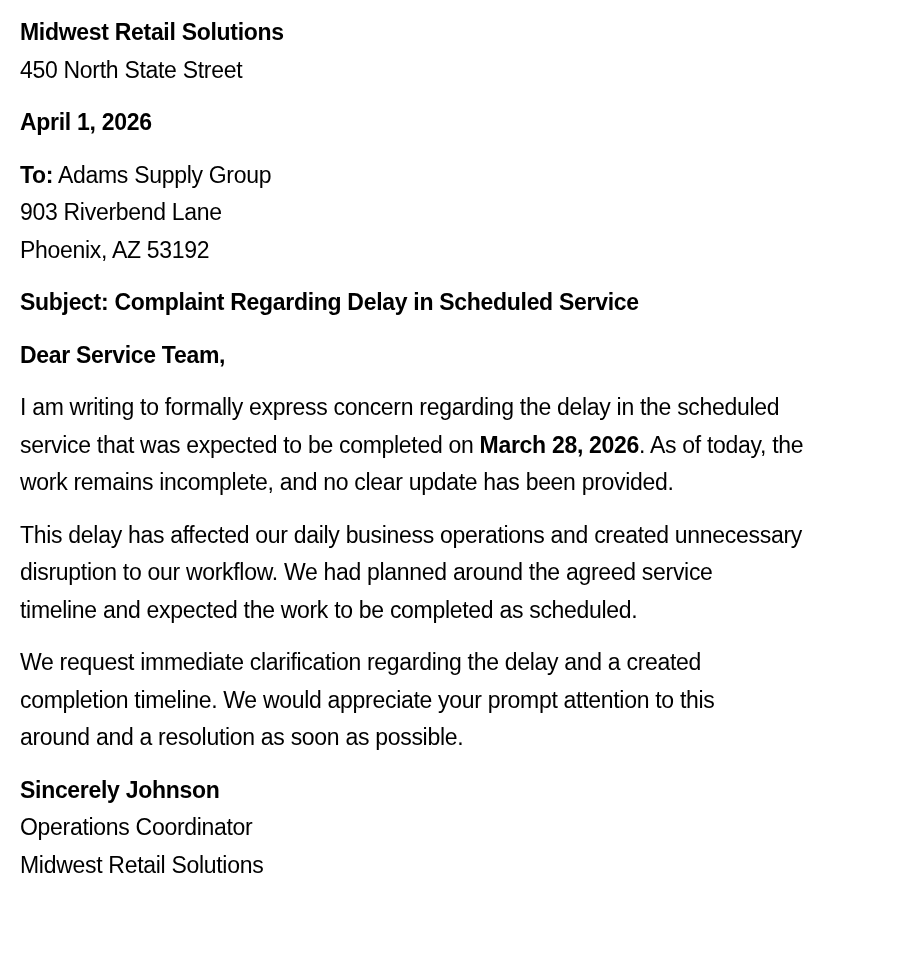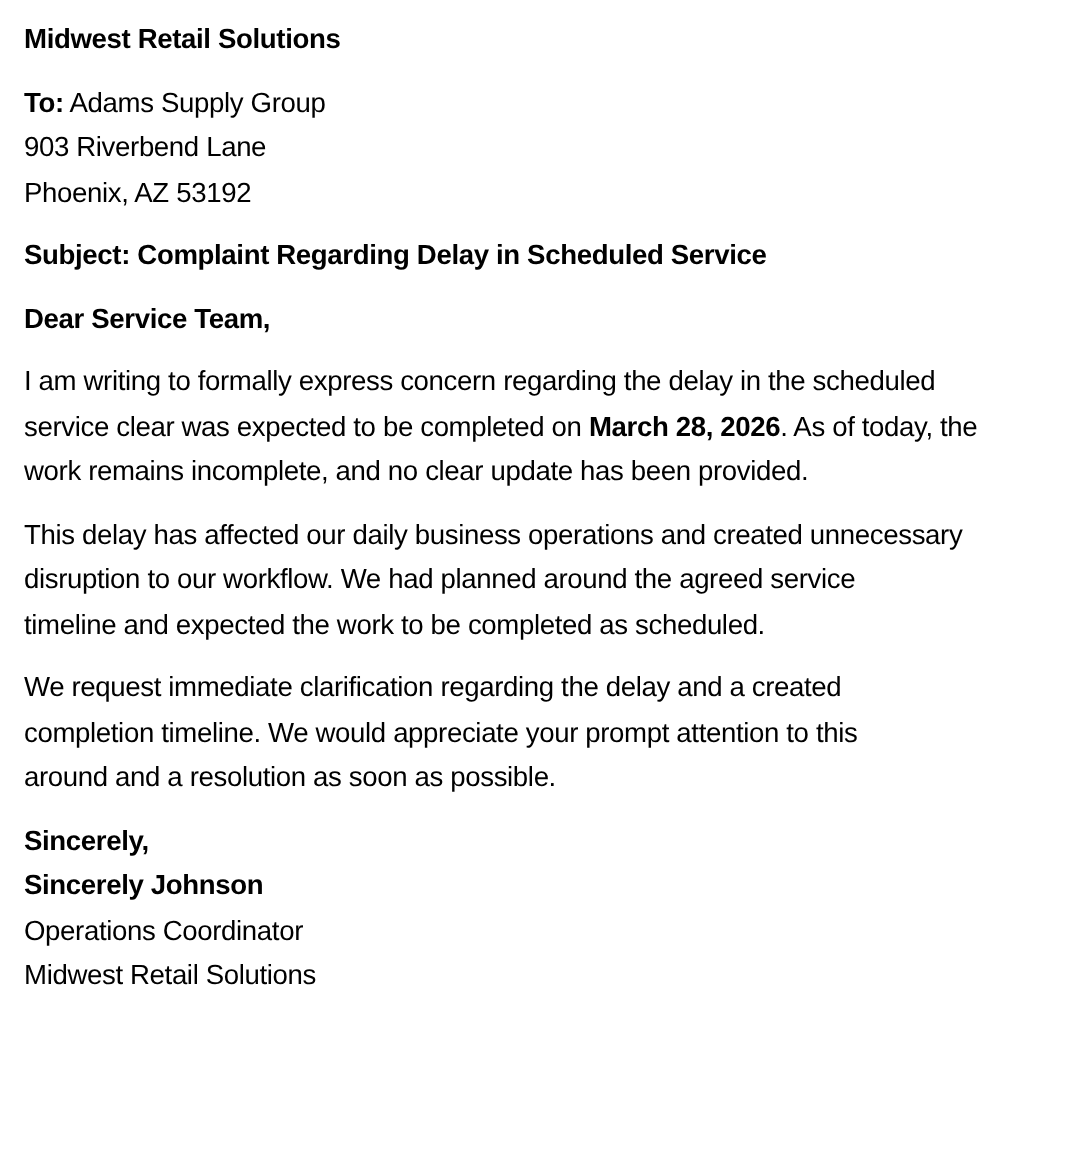--- a/index.html
+++ b/index.html
@@ -34,55 +34,58 @@
     font-weight: bold;
   }
 </style>
 </head>
 <body>
 
 <div class="page">
 
   <div class="block">
     <div class="line bold">Midwest Retail Solutions</div>
+    <div class="line">450 North State Street</div>
   </div>
 
+  <div class="block">
+    <div class="line bold">April 1, 2026</div>
+  </div>
 
   <div class="block">
     <div class="line"><span class="bold">To:</span><span> Adams Supply Group</span></div>
     <div class="line">903 Riverbend Lane</div>
     <div class="line">Phoenix, AZ 53192</div>
   </div>
 
   <div class="block">
     <div class="line bold">Subject: Complaint Regarding Delay in Scheduled Service</div>
   </div>
 
   <div class="block">
     <div class="line bold">Dear Service Team,</div>
   </div>
 
   <div class="block">
     <div class="line">I am writing to formally express concern regarding the delay in the scheduled</div>
-    <div class="line"><span>service clear was expected to be completed on </span><span class="bold">March 28, 2026</span><span>. As of today, the</span></div>
+    <div class="line"><span>service that was expected to be completed on </span><span class="bold">March 28, 2026</span><span>. As of today, the</span></div>
     <div class="line">work remains incomplete, and no clear update has been provided.</div>
   </div>
 
   <div class="block">
     <div class="line">This delay has affected our daily business operations and created unnecessary</div>
     <div class="line">disruption to our workflow. We had planned around the agreed service</div>
     <div class="line">timeline and expected the work to be completed as scheduled.</div>
   </div>
 
   <div class="block">
     <div class="line">We request immediate clarification regarding the delay and a created</div>
     <div class="line">completion timeline. We would appreciate your prompt attention to this</div>
     <div class="line">around and a resolution as soon as possible.</div>
   </div>
 
   <div class="block">
-    <div class="line bold">Sincerely,</div>
     <div class="line bold">Sincerely Johnson</div>
     <div class="line">Operations Coordinator</div>
     <div class="line">Midwest Retail Solutions</div>
   </div>
 
 </div>
 
 </body></html>

